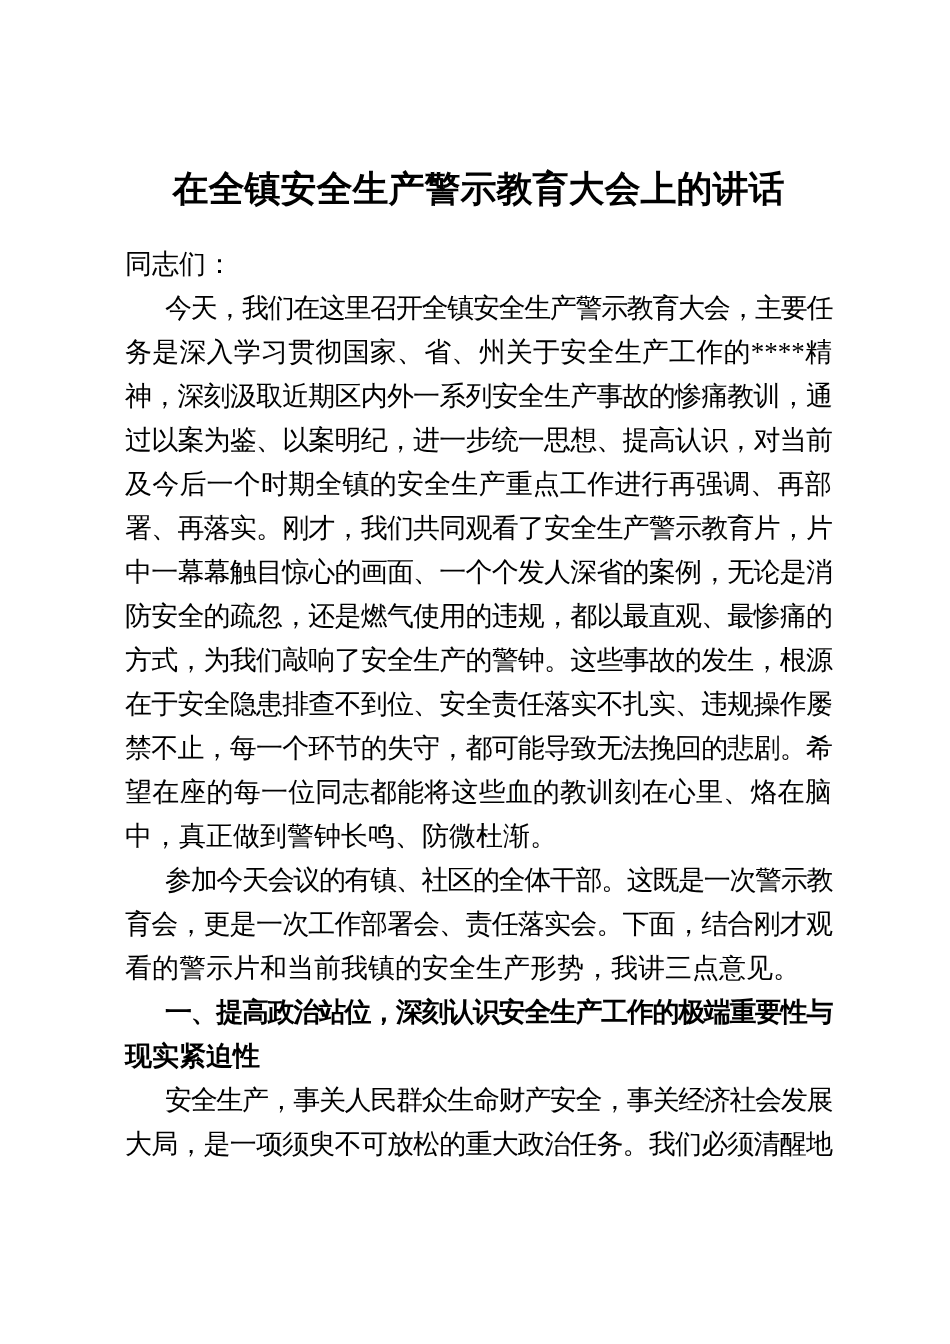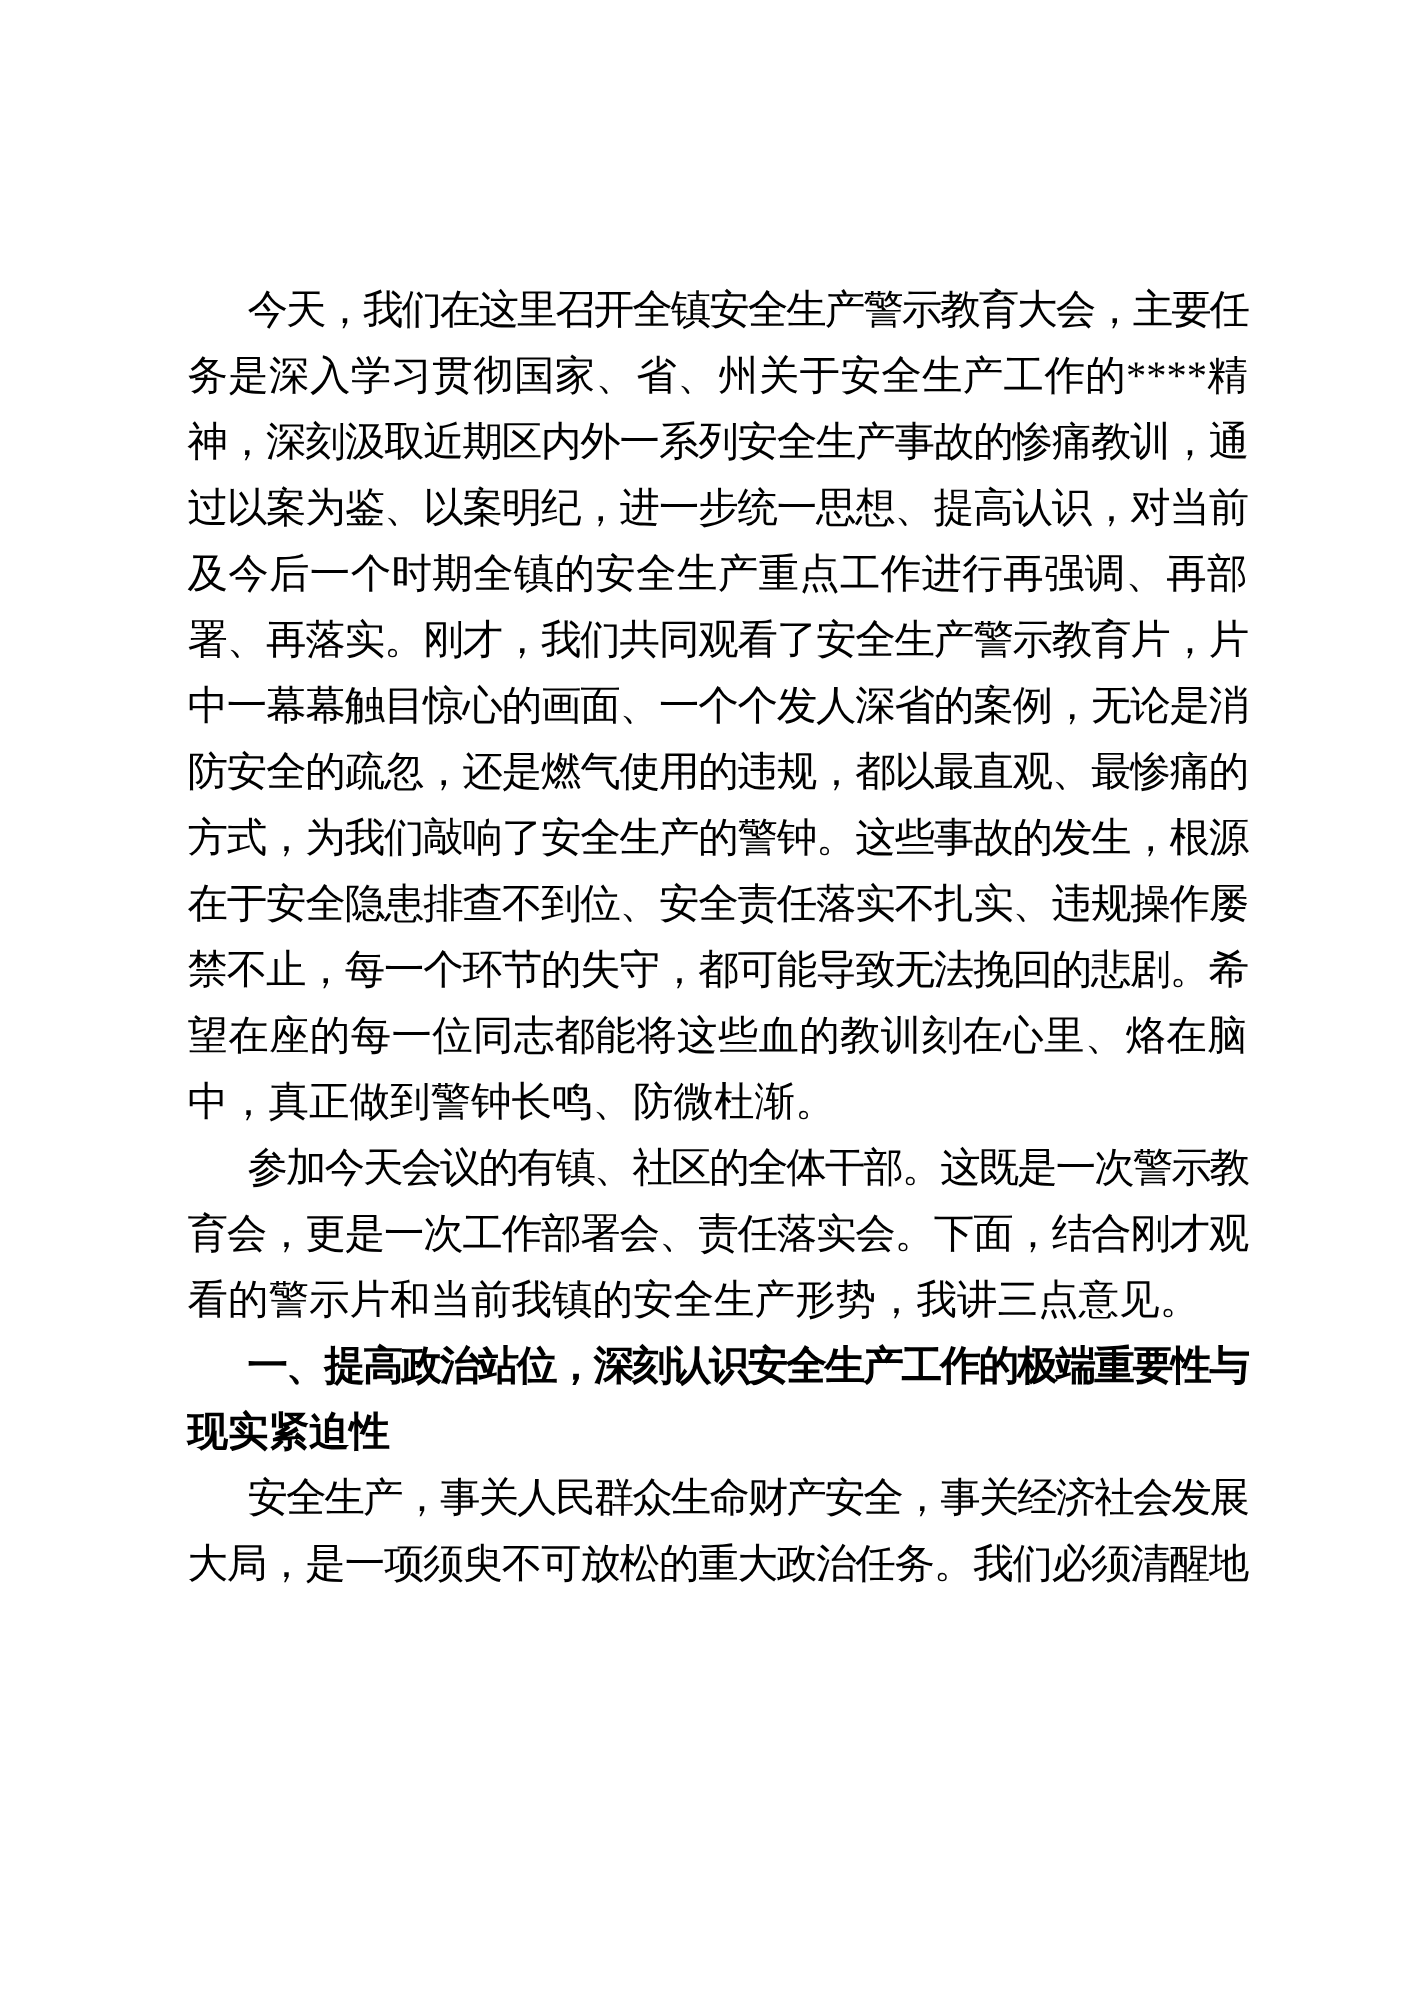--- a/index.html
+++ b/index.html
@@ -43,21 +43,23 @@
     display: block;
     white-space: pre;
     min-width: 0;
     flex: 0 1 auto;
   }
 </style>
 </head>
 <body>
 
 <div class="page">
+  <div class="doc-title">在全镇安全生产警示教育大会上的讲话</div>
   <div class="doc-body">
+    <div class="salutation">同志们：</div>
 
   <div>
         <div class="line indent">
           <span>今</span>
           <span>天</span>
           <span>，</span>
           <span>我</span>
           <span>们</span>
           <span>在</span>
           <span>这</span>

